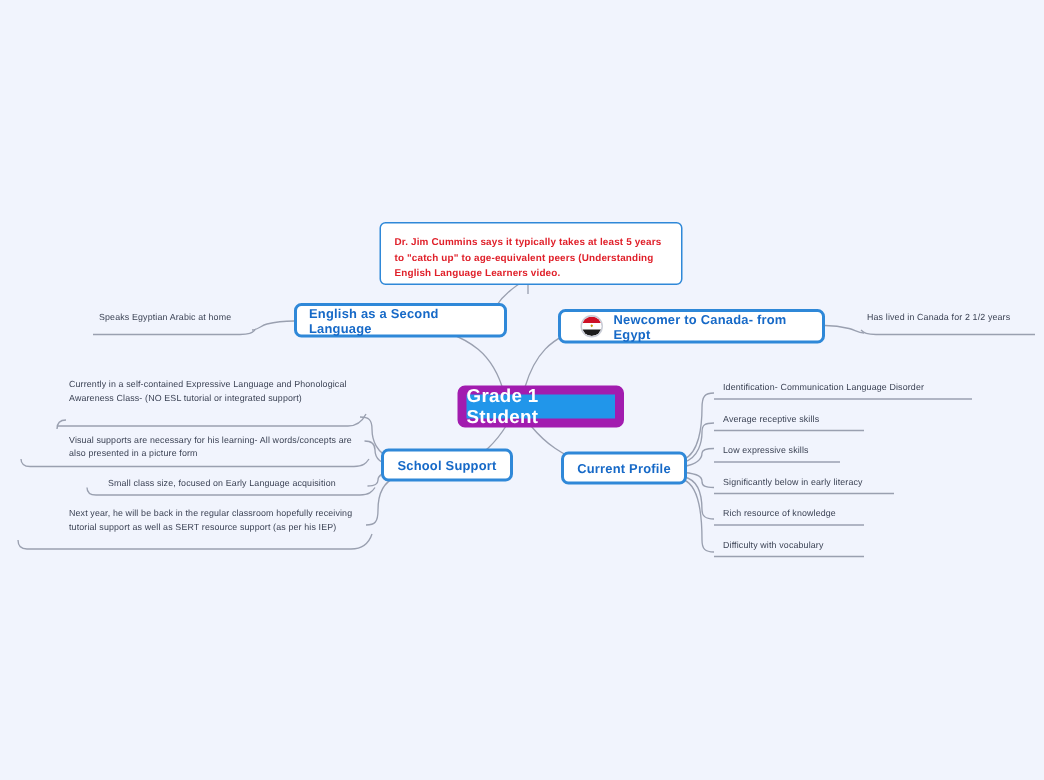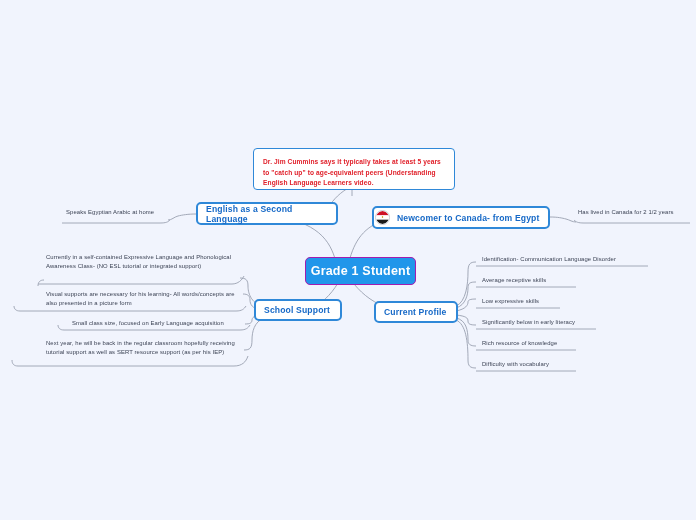--- a/index.html
+++ b/index.html
@@ -27,21 +27,21 @@
     top: 0;
     width: 696px;
     height: 520px;
     pointer-events: none;
   }
 
   
   .central-node {
     position: absolute;
     background: #2196ea;
-    border: 1px solid #a21caf;
+    border: 6px solid #a21caf;
     border-radius: 5px;
     color: #ffffff;
     font-size: 12.5px;
     font-weight: bold;
     letter-spacing: 0.2px;
     display: flex;
     align-items: center;
     justify-content: center;
     box-sizing: border-box;
     z-index: 5;
@@ -52,28 +52,28 @@
     position: absolute;
     background: #ffffff;
     border: 2px solid #2f88d8;
     border-radius: 5px;
     color: #1669c7;
     font-size: 8.6px;
     font-weight: bold;
     letter-spacing: 0.15px;
     display: flex;
     align-items: center;
-    justify-content: flex-start;
+    justify-content: center;
     box-sizing: border-box;
     z-index: 4;
     padding: 0 8px;
   }
   .branch-node.with-icon {
     justify-content: flex-start;
-    padding-left: 1px;
+    padding-left: 13px;
   }
   .flag-icon {
     width: 13px;
     height: 13px;
     border-radius: 50%;
     overflow: hidden;
     flex: 0 0 auto;
     margin-right: 7px;
     border: 0.5px solid #c9ccd6;
     position: relative;

